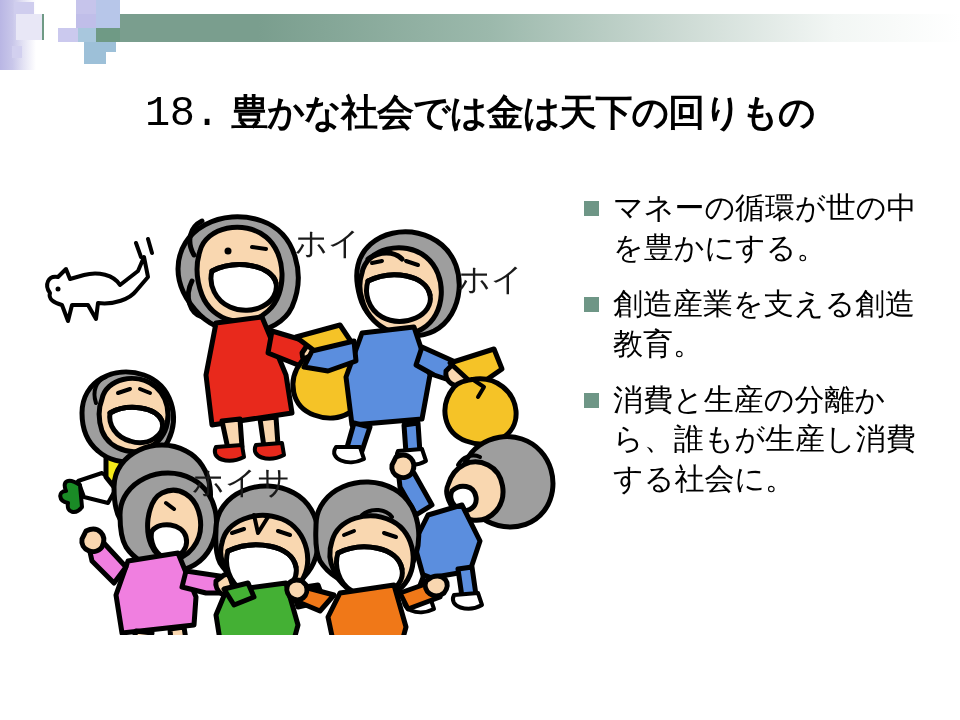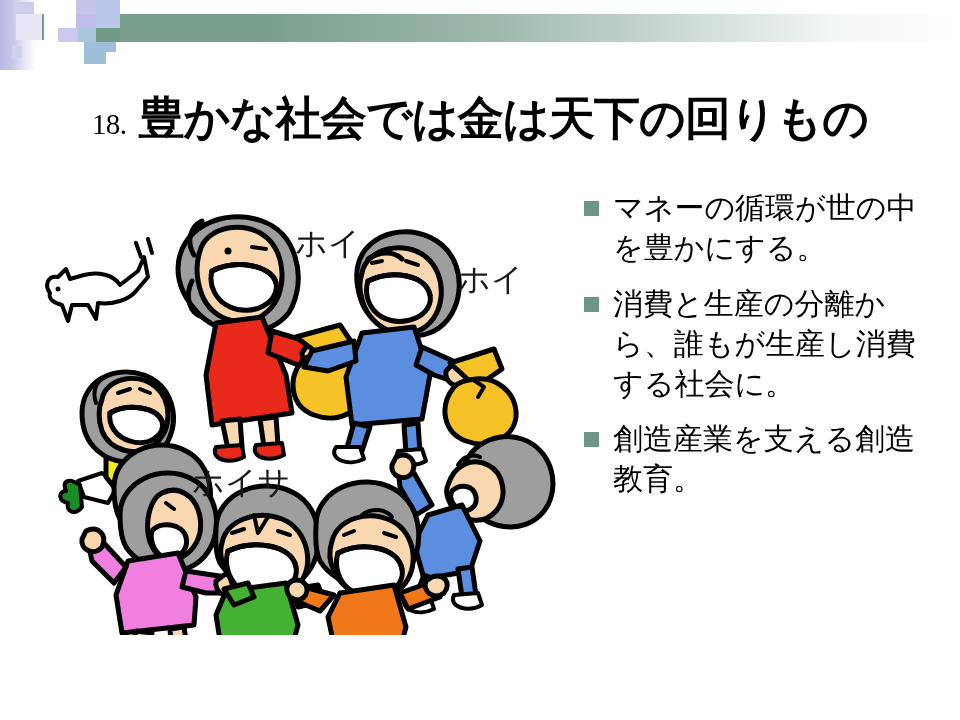--- a/index.html
+++ b/index.html
@@ -54,29 +54,29 @@
 
   
   .title {
     position: absolute;
     left: 0; top: 88px;
     width: 960px;
     text-align: center;
     white-space: nowrap;
   }
   .title-num {
-    font-family: Liberation Serif, serif;
-    font-size: 29px;
+    font-family: Liberation Mono, monospace;
+    font-size: 42px;
     font-weight: 400;
     color: #000000;
     letter-spacing: -0.5px;
   }
   .title-jp {
     font-family: "DejaVu Sans", "Liberation Sans", sans-serif;
-    font-size: 46px;
+    font-size: 37px;
     font-weight: 700;
     color: #000000;
     letter-spacing: -1px;
     margin-left: 12px;
   }
 
   
   .bullets {
     position: absolute;
     left: 584px; top: 188px;
@@ -368,19 +368,19 @@
 <div class="cap cap-2">ホイ</div>
 <div class="cap cap-3">ホイサ</div>
 
 <div class="bullets">
   <div class="bullet">
     <div class="bullet-marker"></div>
     <div class="bullet-text">マネーの循環が世の中を豊かにする。</div>
   </div>
   <div class="bullet">
     <div class="bullet-marker"></div>
-    <div class="bullet-text">消費と生産の分離から、誰もが生産し消費する社会に。</div>
+    <div class="bullet-text">創造産業を支える創造教育。</div>
   </div>
   <div class="bullet">
     <div class="bullet-marker"></div>
-    <div class="bullet-text">創造産業を支える創造教育。</div>
+    <div class="bullet-text">消費と生産の分離から、誰もが生産し消費する社会に。</div>
   </div>
 </div>
 
 </body></html>

